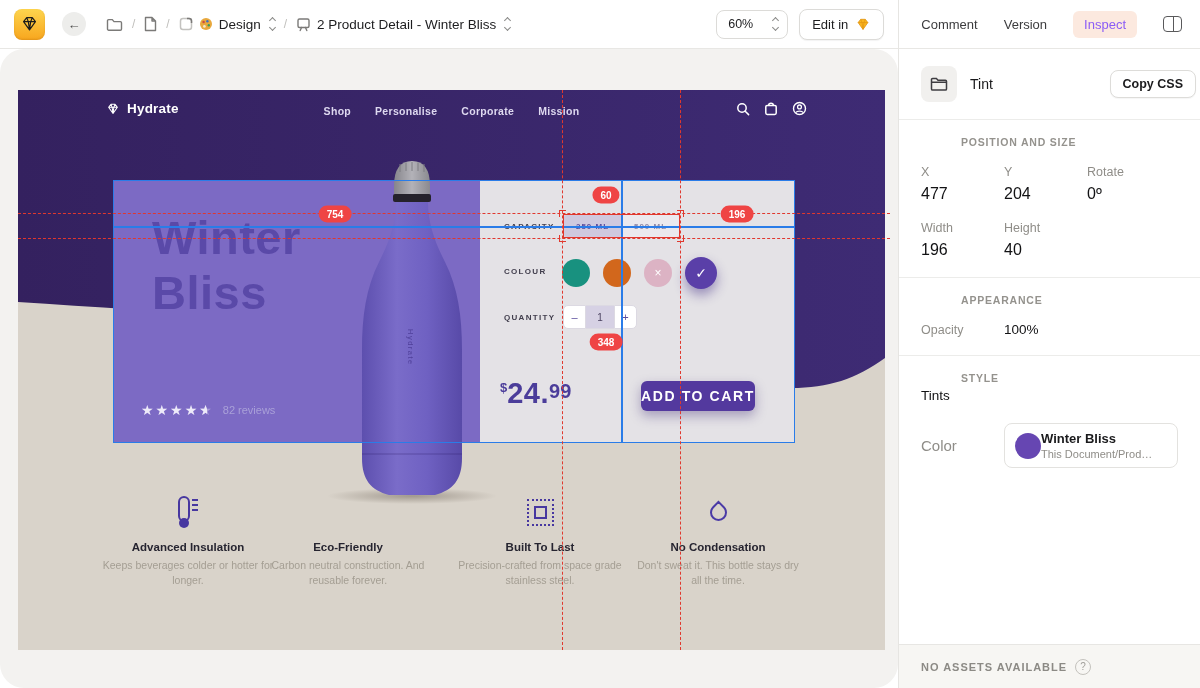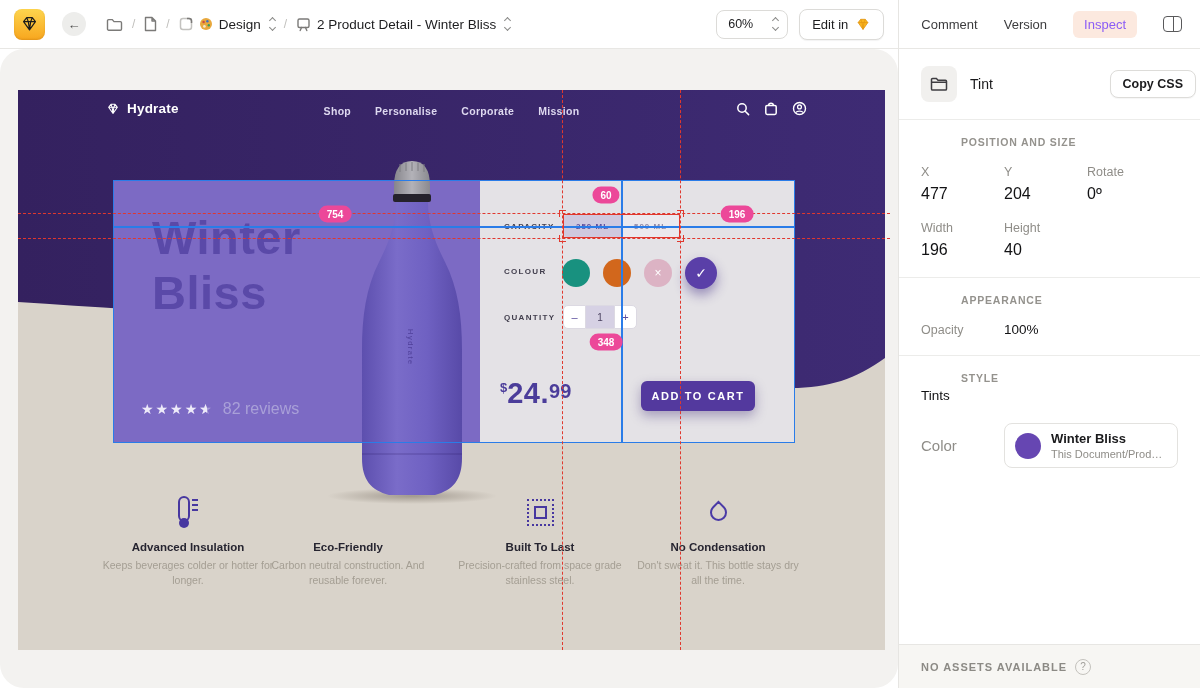--- a/index.html
+++ b/index.html
@@ -45,21 +45,21 @@
   .nav-icons { position:absolute; right:78px; top:11px; display:flex; gap:14px; align-items:center; }
 
   
   .tint-panel { position:absolute; left:95px; top:90px; width:367px; height:263px; background:#7c6ac4; }
   .hero-title { position:absolute; left:39px; top:30px; font-size:47px; line-height:55px; font-weight:bold;
     color:#5a49a8; letter-spacing:.5px; }
   .rating { position:absolute; left:28px; bottom:25px; display:flex; align-items:center; gap:9px; }
   .stars { color:#edeaf9; font-size:14px; letter-spacing:2px; }
   .star-half { position:relative; display:inline-block; color:rgba(240,238,250,.38); font-size:14px; }
   .star-half .fill { position:absolute; left:0; top:0; width:52%; overflow:hidden; color:#edeaf9; }
-  .reviews { font-size:16px; color:#a9a0d8; }
+  .reviews { font-size:11px; color:#a9a0d8; }
 
   .product-card { position:absolute; left:300px; top:90px; width:477px; height:263px; background:#e4e2e6; }
   .field-label { position:absolute; left:186px; font-size:8px; font-weight:bold; letter-spacing:1.3px; color:#413e4d; }
   .capacity-box { position:absolute; left:245px; top:34px; width:117px; height:24px; display:flex;
     border-radius:4px; overflow:hidden; border:1px solid #d9d5e0; }
   .cap-seg { flex:1; display:flex; align-items:center; justify-content:center; font-size:8px; font-weight:bold; letter-spacing:1px; }
   .cap-seg.sel { background:#cfc9df; color:#5a4d9e; }
   .cap-seg.unsel { background:#ebe9ee; color:#8f89a6; border-left:1px solid #dcd8e2; }
   .swatch-row { position:absolute; left:244px; top:77px; display:flex; gap:13px; align-items:center; }
   .swatch { width:28px; height:28px; border-radius:50%; display:flex; align-items:center; justify-content:center;
@@ -70,21 +70,21 @@
     justify-content:center; color:#5a4d9e; font-size:11px; }
   .qty-btn.minus { border-radius:5px 0 0 5px; }
   .qty-btn.plus { border-radius:0 5px 5px 0; }
   .qty-val { width:28px; background:#d6d1e4; border-top:1px solid #dcd9e2; border-bottom:1px solid #dcd9e2;
     display:flex; align-items:center; justify-content:center; font-size:10px; color:#4a4260; }
   .price { position:absolute; left:182px; top:197px; color:#4b3d9a; white-space:nowrap; }
   .price .cur { font-size:13px; vertical-align:top; position:relative; top:3px; font-weight:bold; }
   .price .int { font-size:29px; font-weight:bold; letter-spacing:.5px; }
   .price .cents { font-size:20px; font-weight:bold; vertical-align:top; position:relative; top:3px; }
   .cta { position:absolute; left:323px; top:201px; width:114px; height:30px; background:#53399e; border-radius:6px;
-    color:#fff; font-size:11px; font-weight:bold; letter-spacing:1.6px; display:flex; align-items:center;
+    color:#fff; font-size:14px; font-weight:bold; letter-spacing:1.6px; display:flex; align-items:center;
     justify-content:center; box-shadow:0 5px 12px rgba(50,30,110,.35); }
 
   
   .bottle { position:absolute; left:329px; top:68px; }
   .bottle-shadow { position:absolute; left:309px; top:398px; width:170px; height:16px;
     background:radial-gradient(closest-side, rgba(70,58,45,.38), rgba(70,58,45,0)); }
 
   
   .feature { position:absolute; top:402px; width:190px; text-align:center; }
   .f1 { left:75px; } .f2 { left:235px; } .f3 { left:427px; } .f4 { left:605px; }
@@ -107,21 +107,21 @@
   .gh1 { top:164px; } .gh2 { top:189px; }
   .sel-rect { position:absolute; left:113px; top:131px; width:682px; height:263px; border:1.5px solid #2a7ce8; z-index:9; }
   .mline-h { position:absolute; left:113px; top:177px; width:682px; height:1.5px; background:#2a7ce8; z-index:9; }
   .mline-v { position:absolute; left:621px; top:131px; width:1.5px; height:263px; background:#2a7ce8; z-index:9; }
   .measure-box { position:absolute; left:563px; top:165px; width:117px; height:24px; border:1px solid #e0382e; z-index:11; }
   .mc { position:absolute; width:7px; height:7px; border-color:#e0382e !important; }
   .mc.tl { left:-5px; top:-5px; border-left:1.5px solid; border-top:1.5px solid; }
   .mc.tr { right:-5px; top:-5px; border-right:1.5px solid; border-top:1.5px solid; }
   .mc.bl { left:-5px; bottom:-5px; border-left:1.5px solid; border-bottom:1.5px solid; }
   .mc.br { right:-5px; bottom:-5px; border-right:1.5px solid; border-bottom:1.5px solid; }
-  .badge { position:absolute; transform:translate(-50%,-50%); background:#ec4899; color:#fff; font-size:10px;
+  .badge { position:absolute; transform:translate(-50%,-50%); background:#ef4444; color:#fff; font-size:10px;
     font-weight:bold; padding:3px 8px; border-radius:10px; z-index:12; }
   .b754 { left:335px; top:165px; } .b60 { left:606px; top:146px; }
   .b196 { left:737px; top:165px; } .b348 { left:606px; top:293px; }
 
   
   .panel { position:relative; flex:1; background:#fff; border-left:1px solid #e6e5e2; }
   .layer-row { display:flex; align-items:center; gap:13px; padding:17px 4px 17px 22px; border-bottom:1px solid #ececea; }
   .layer-thumb { width:36px; height:36px; background:#f1f0ee; border-radius:8px; display:flex; align-items:center; justify-content:center; }
   .layer-name { font-size:14px; color:#19191b; }
   .copy-css { margin-left:auto; border:1px solid #dddcd9; border-radius:8px; padding:6px 12px; font-size:12.5px;
@@ -131,21 +131,21 @@
   .section-title { font-size:10.5px; letter-spacing:.8px; color:#94928d; font-weight:bold;padding-left:40px; }
   .ps-grid { display:grid; grid-template-columns:83px 83px 1fr; margin-top:17px; }
   .f-label { font-size:12.5px; color:#8f8d88; }
   .f-value { font-size:16px; color:#121214; margin-top:6px; }
   .row2 { margin-top:18px; }
   .op-row { display:grid; grid-template-columns:83px 1fr; margin-top:16px; align-items:center; }
   .op-val { font-size:13.5px; color:#121214; }
   .style-name { font-size:13.5px; color:#121214; margin-top:4px; }
   .color-row { display:flex; margin-top:20px; align-items:center; }
   .color-label { width:83px; font-size:15px; color:#8f8d88; }
-  .color-card { width:174px; border:1px solid #e3e2df; border-radius:8px; padding:7px 10px; display:flex; gap:10px; align-items:center; }
+  .color-card { width:174px; border:1px solid #e3e2df; border-radius:8px; padding:7px 10px; display:flex; align-items:center; }
   .color-dot { width:26px; height:26px; border-radius:50%; background:#6646b2; flex:0 0 26px; }
   .color-name { font-size:13px; font-weight:bold; color:#1a1a1c; }
   .color-sub { font-size:11px; color:#8f8d88; margin-top:2px; white-space:nowrap; overflow:hidden; }
   .panel-footer { position:absolute; left:0; right:0; bottom:0; height:44px; background:#f7f6f3;
     border-top:1px solid #e7e6e3; display:flex; align-items:center; padding:0 22px; gap:8px; }
   .footer-text { font-size:11px; letter-spacing:1px; color:#8c8a85; font-weight:bold; }
   .help-circle { width:16px; height:16px; border:1.2px solid #c4c2bd; border-radius:50%; font-size:10px;
     color:#a09e99; display:flex; align-items:center; justify-content:center; }
 </style>
 </head>

